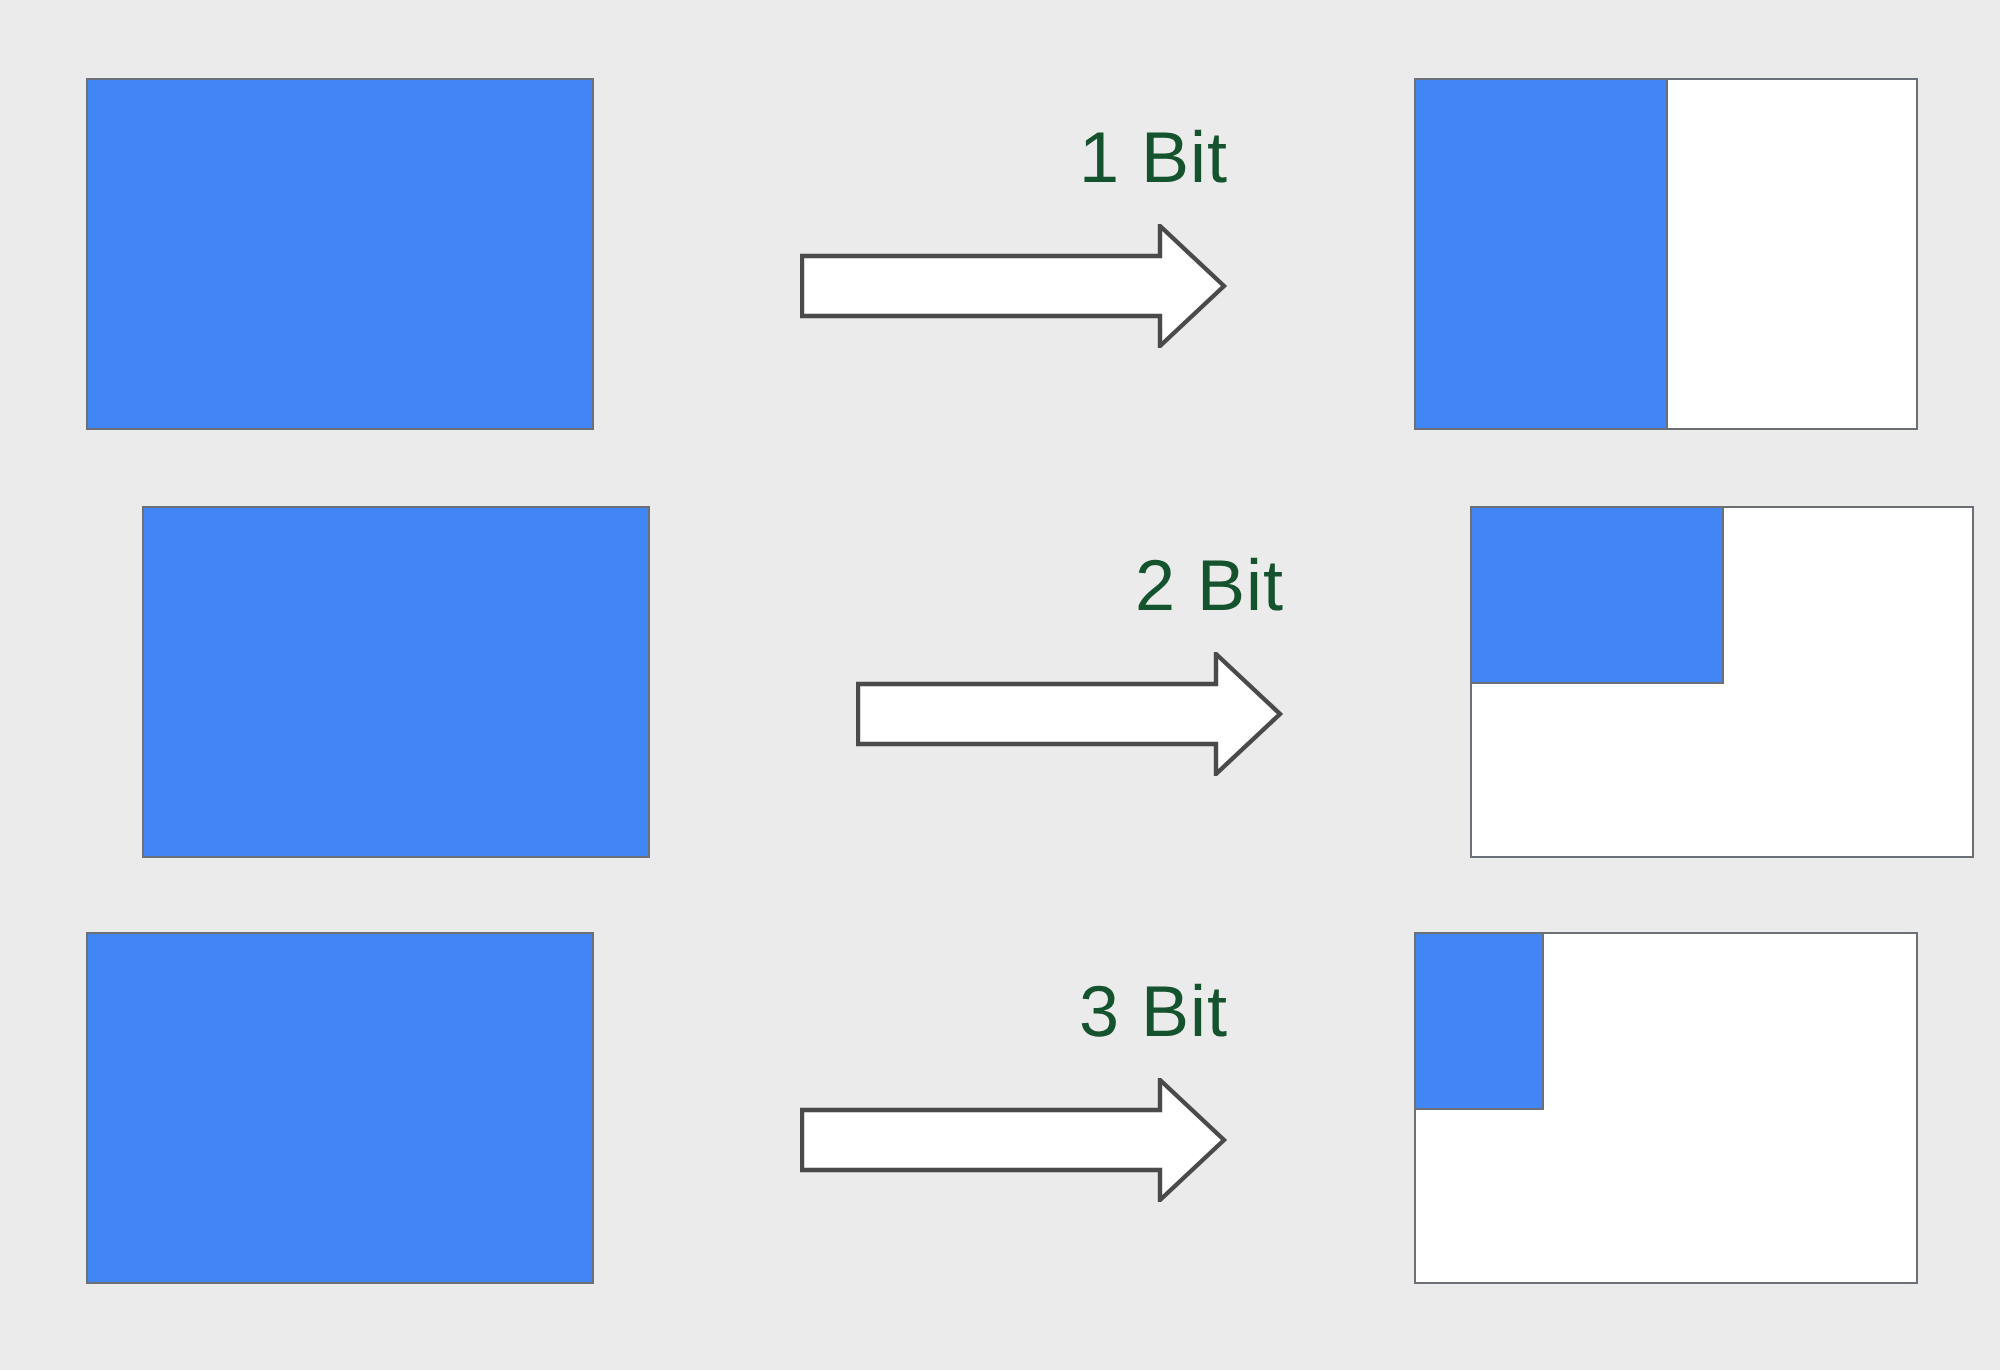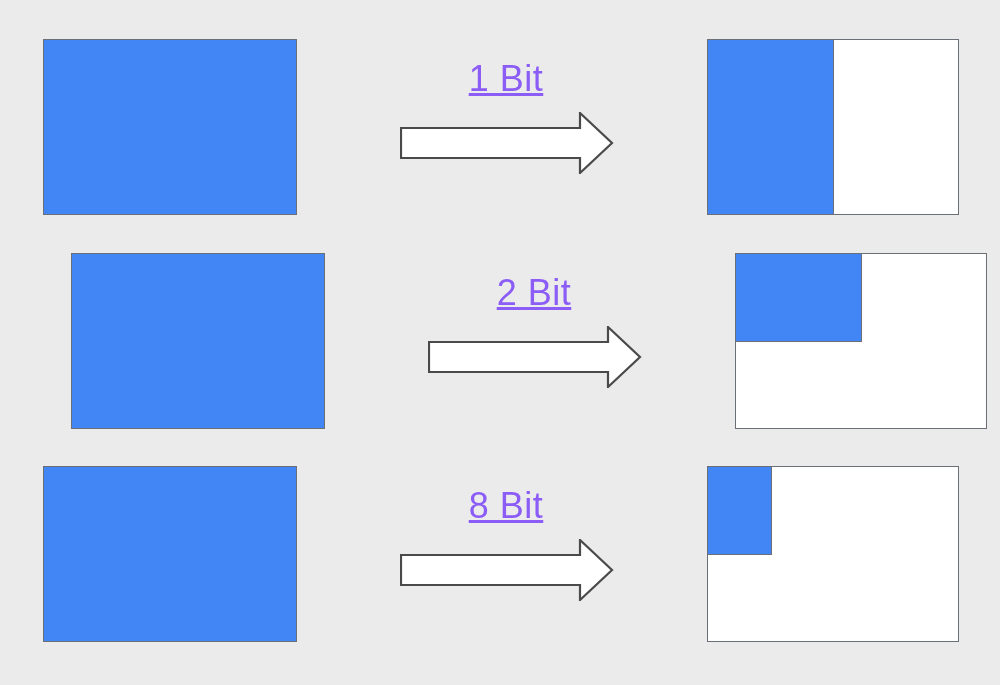--- a/index.html
+++ b/index.html
@@ -50,27 +50,26 @@
     left: 398px;
     top: 0;
     width: 216px;
     height: 176px;
   }
   .bit-label {
     position: absolute;
     left: 0;
     top: 20px;
     width: 216px;
-    text-align: center;
+    text-align: right;
     font-size: 36px;
     line-height: 40px;
-    color: #8b5cf6;
+    color: #14532d;
     letter-spacing: 0.5px;
     white-space: nowrap;
-    text-decoration: underline;
   }
   .block-arrow {
     position: absolute;
     left: 2px;
     top: 73px;
     width: 214px;
     height: 62px;
   }
 
   
@@ -132,21 +131,21 @@
     <div class="target-rect">
       <div class="target-fill fill-half-half"></div>
     </div>
   </div>
 
   <div class="row row-3">
 
     <div class="source-rect"></div>
 
     <div class="arrow-group">
-      <div class="bit-label">8 Bit</div>
+      <div class="bit-label">3 Bit</div>
       <svg class="block-arrow" viewBox="0 0 214 62" preserveAspectRatio="none">
         <polygon points="1,16 180,16 180,1 212,31 180,61 180,46 1,46" fill="#ffffff" stroke="#4a4a4a" stroke-width="2.2" stroke-linejoin="miter"></polygon>
       </svg>
     </div>
 
     <div class="target-rect">
       <div class="target-fill fill-qtr-half"></div>
     </div>
   </div>
 

